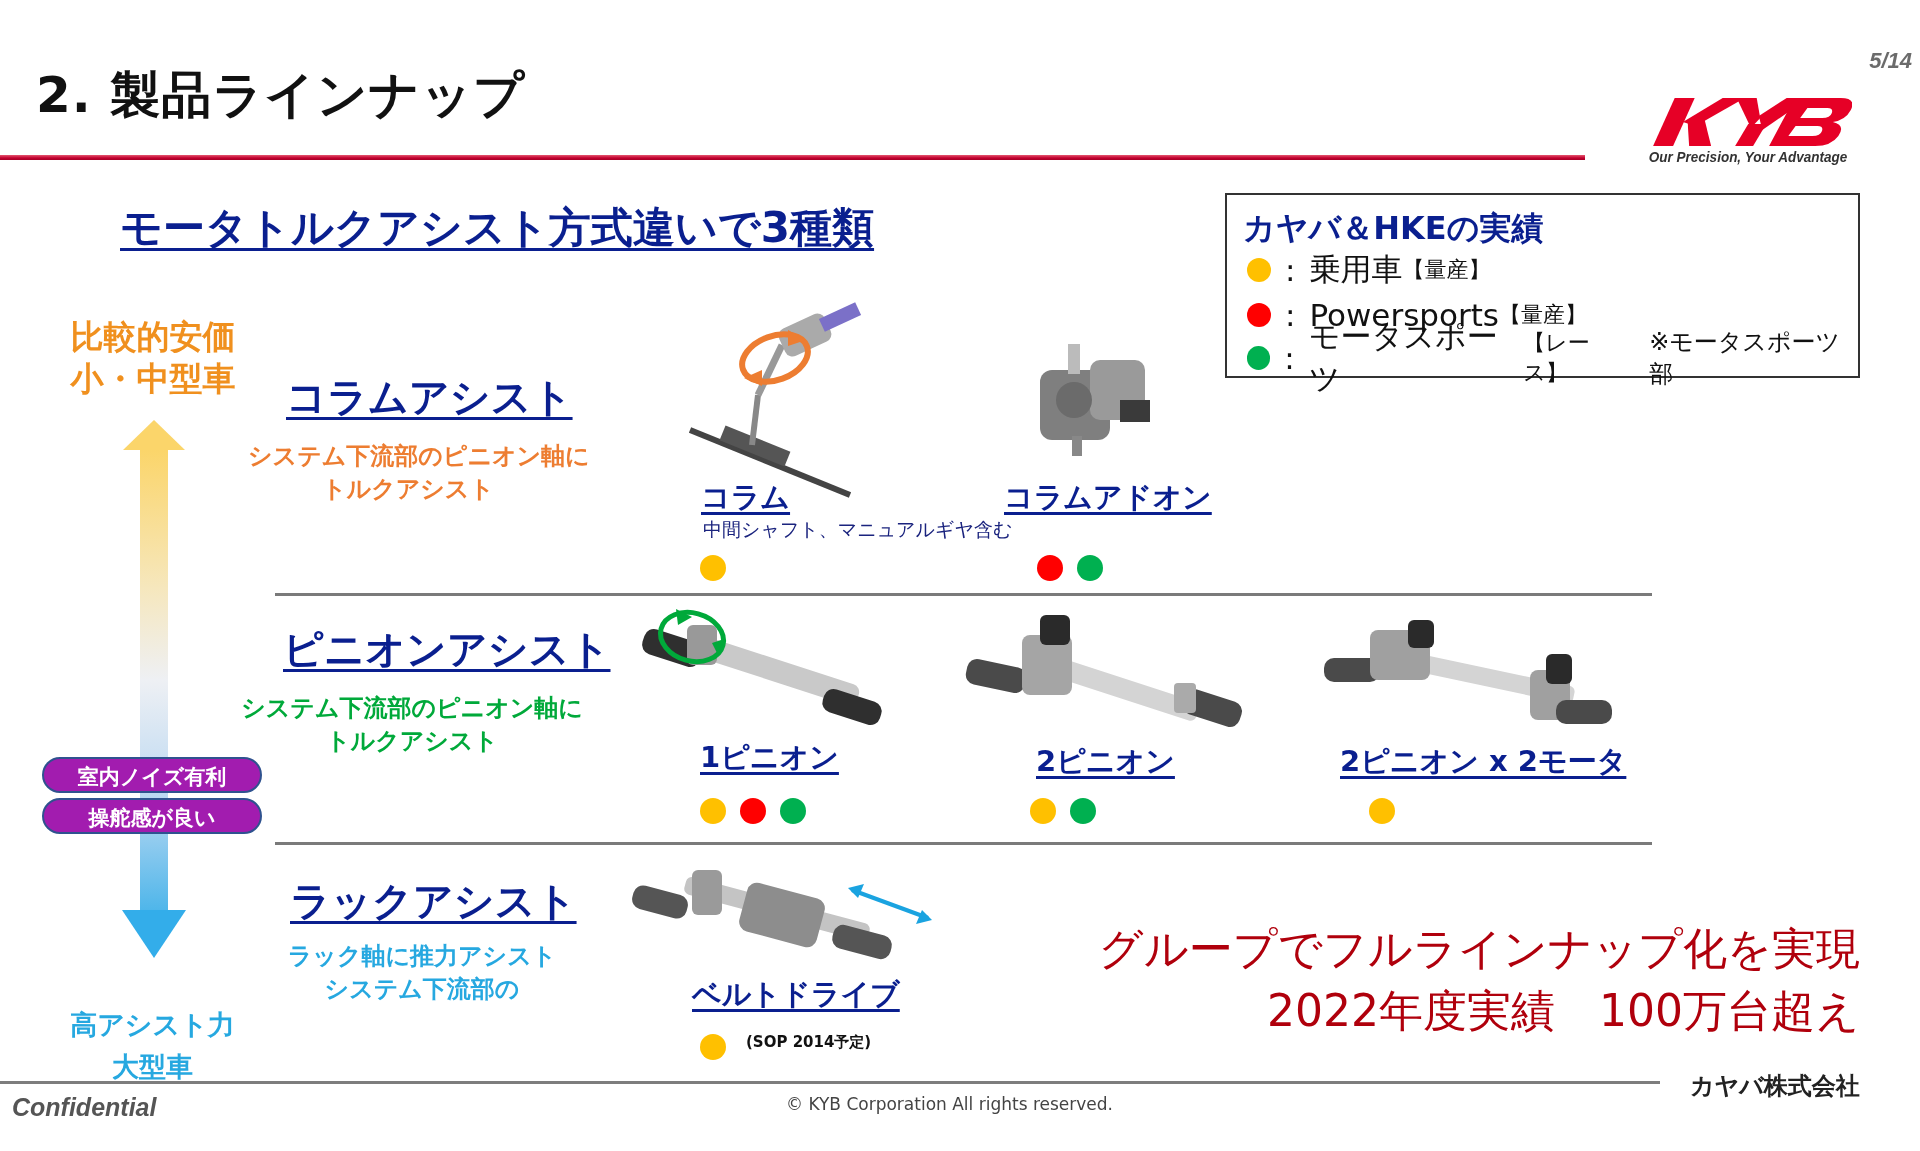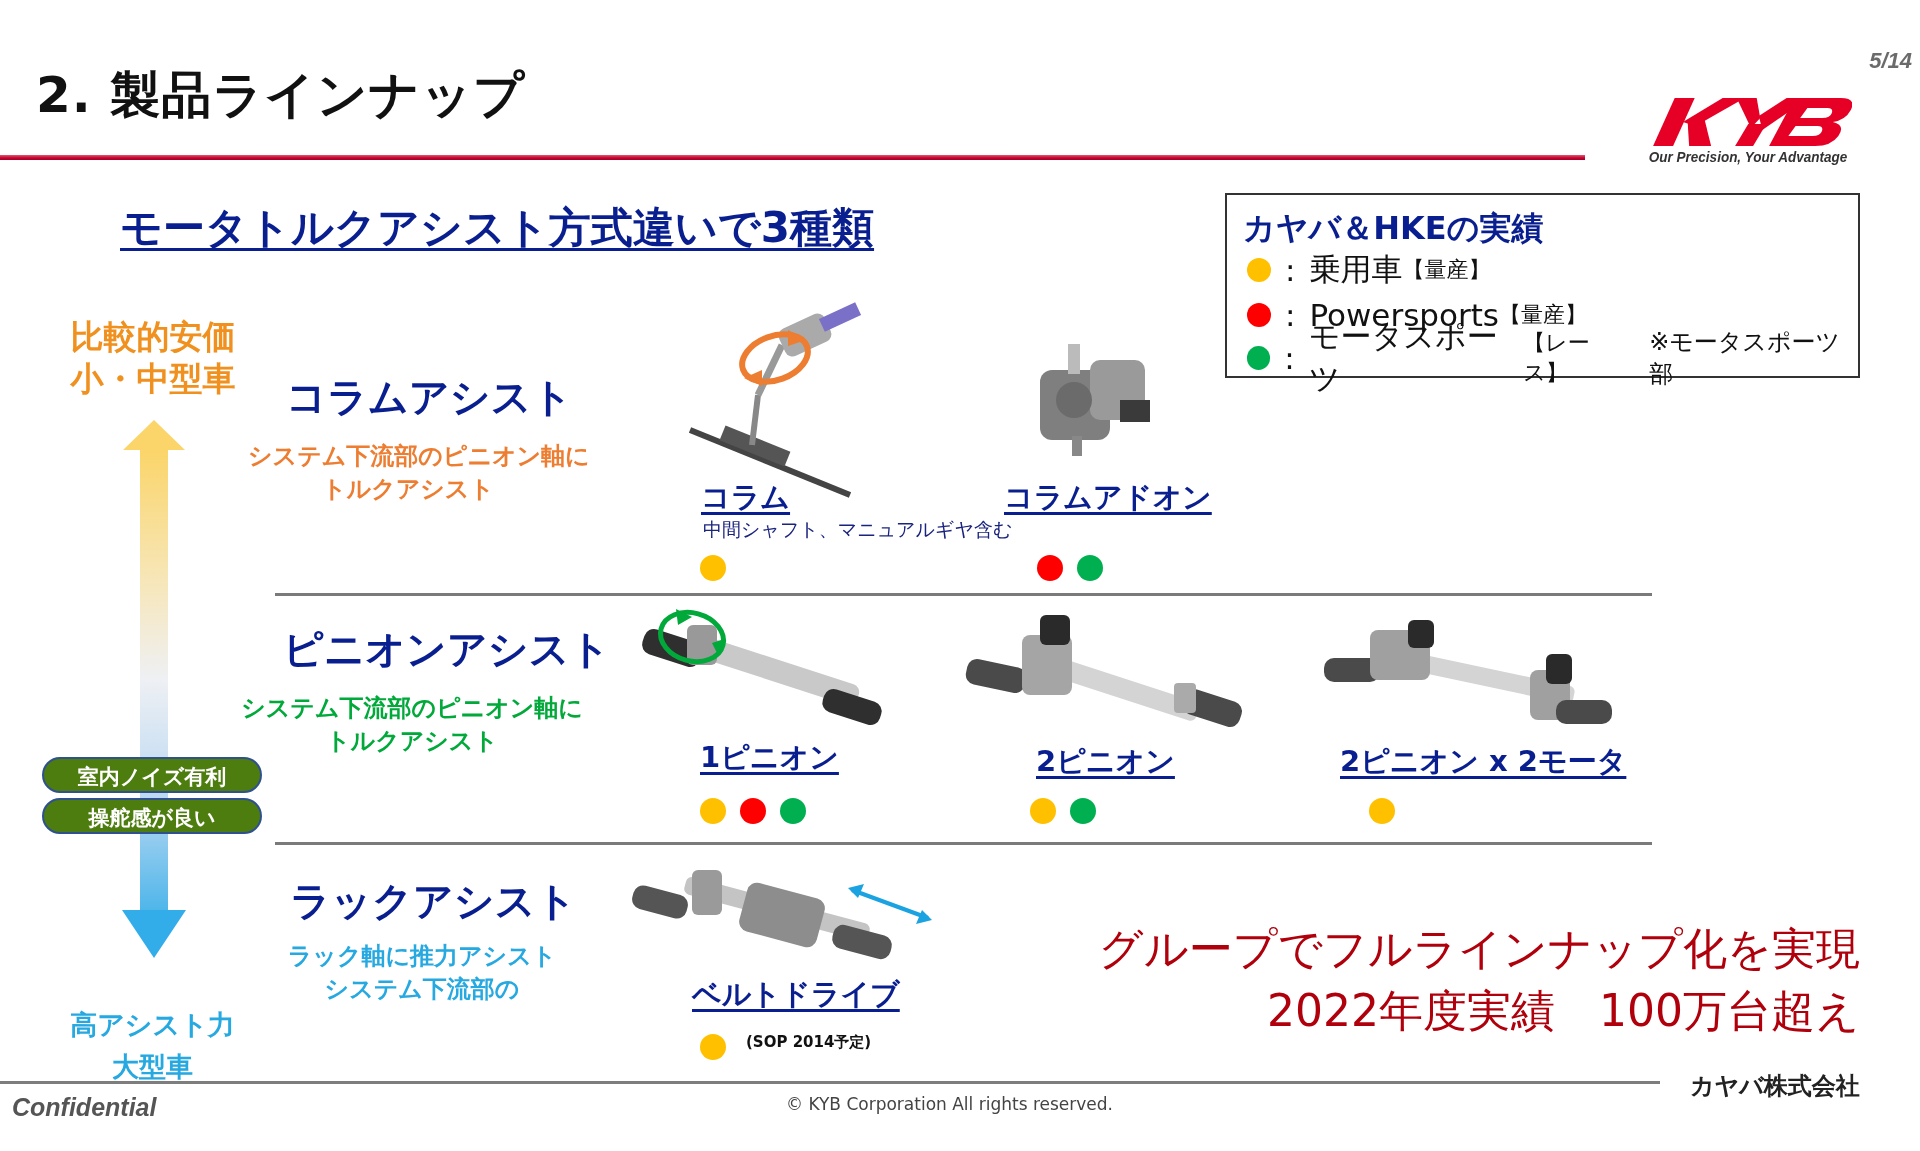--- a/index.html
+++ b/index.html
@@ -30,25 +30,25 @@
               color:#f0901e; line-height:42px; }
   .axis-bottom { left:50px; top:1004px; width:205px; text-align:center; font-size:27px; font-weight:bold;
                  color:#26a8e0; line-height:42px; }
   .arrow-up-head { left:123px; top:420px; width:0; height:0; border-left:31px solid transparent;
                    border-right:31px solid transparent; border-bottom:30px solid #fbd56a; }
   .arrow-shaft { left:140px; top:450px; width:28px; height:460px;
                  background:linear-gradient(#fbd56a 0%, #f6e7bd 30%, #eef0f4 50%, #bcd9f2 75%, #4fb6ea 100%); }
   .arrow-down-head { left:122px; top:910px; width:0; height:0; border-left:32px solid transparent;
                      border-right:32px solid transparent; border-top:48px solid #33adea; }
 
-  .pill { left:42px; width:220px; height:36px; border-radius:18px; background:#4d7c0f;
+  .pill { left:42px; width:220px; height:36px; border-radius:18px; background:#a21caf;
           border:2px solid #2f528f; color:#fff; font-weight:bold; font-size:21px; text-align:center;
           line-height:36px; box-sizing:border-box; }
 
-  .cat-title { font-size:40px; font-weight:bold; color:#0a1f8f; 
+  .cat-title { font-size:40px; font-weight:bold; color:#0a1f8f; text-decoration:underline;
                text-decoration-thickness:3px; text-underline-offset:6px; white-space:nowrap; }
   .cat-desc { font-size:24px; font-weight:bold; text-align:center; line-height:33px; white-space:nowrap; }
 
   .divider { left:275px; width:1377px; height:3px; background:#7a7a7a; }
 
   .prod-label { font-size:29px; font-weight:bold; color:#0a1f8f; text-decoration:underline;
                 text-decoration-thickness:3px; text-underline-offset:5px; white-space:nowrap; }
   .prod-note { font-size:19px; color:#1a237e; white-space:nowrap; }
   .dots { display:flex; gap:14px; }
   .dot { width:26px; height:26px; border-radius:50%; display:inline-block; }

